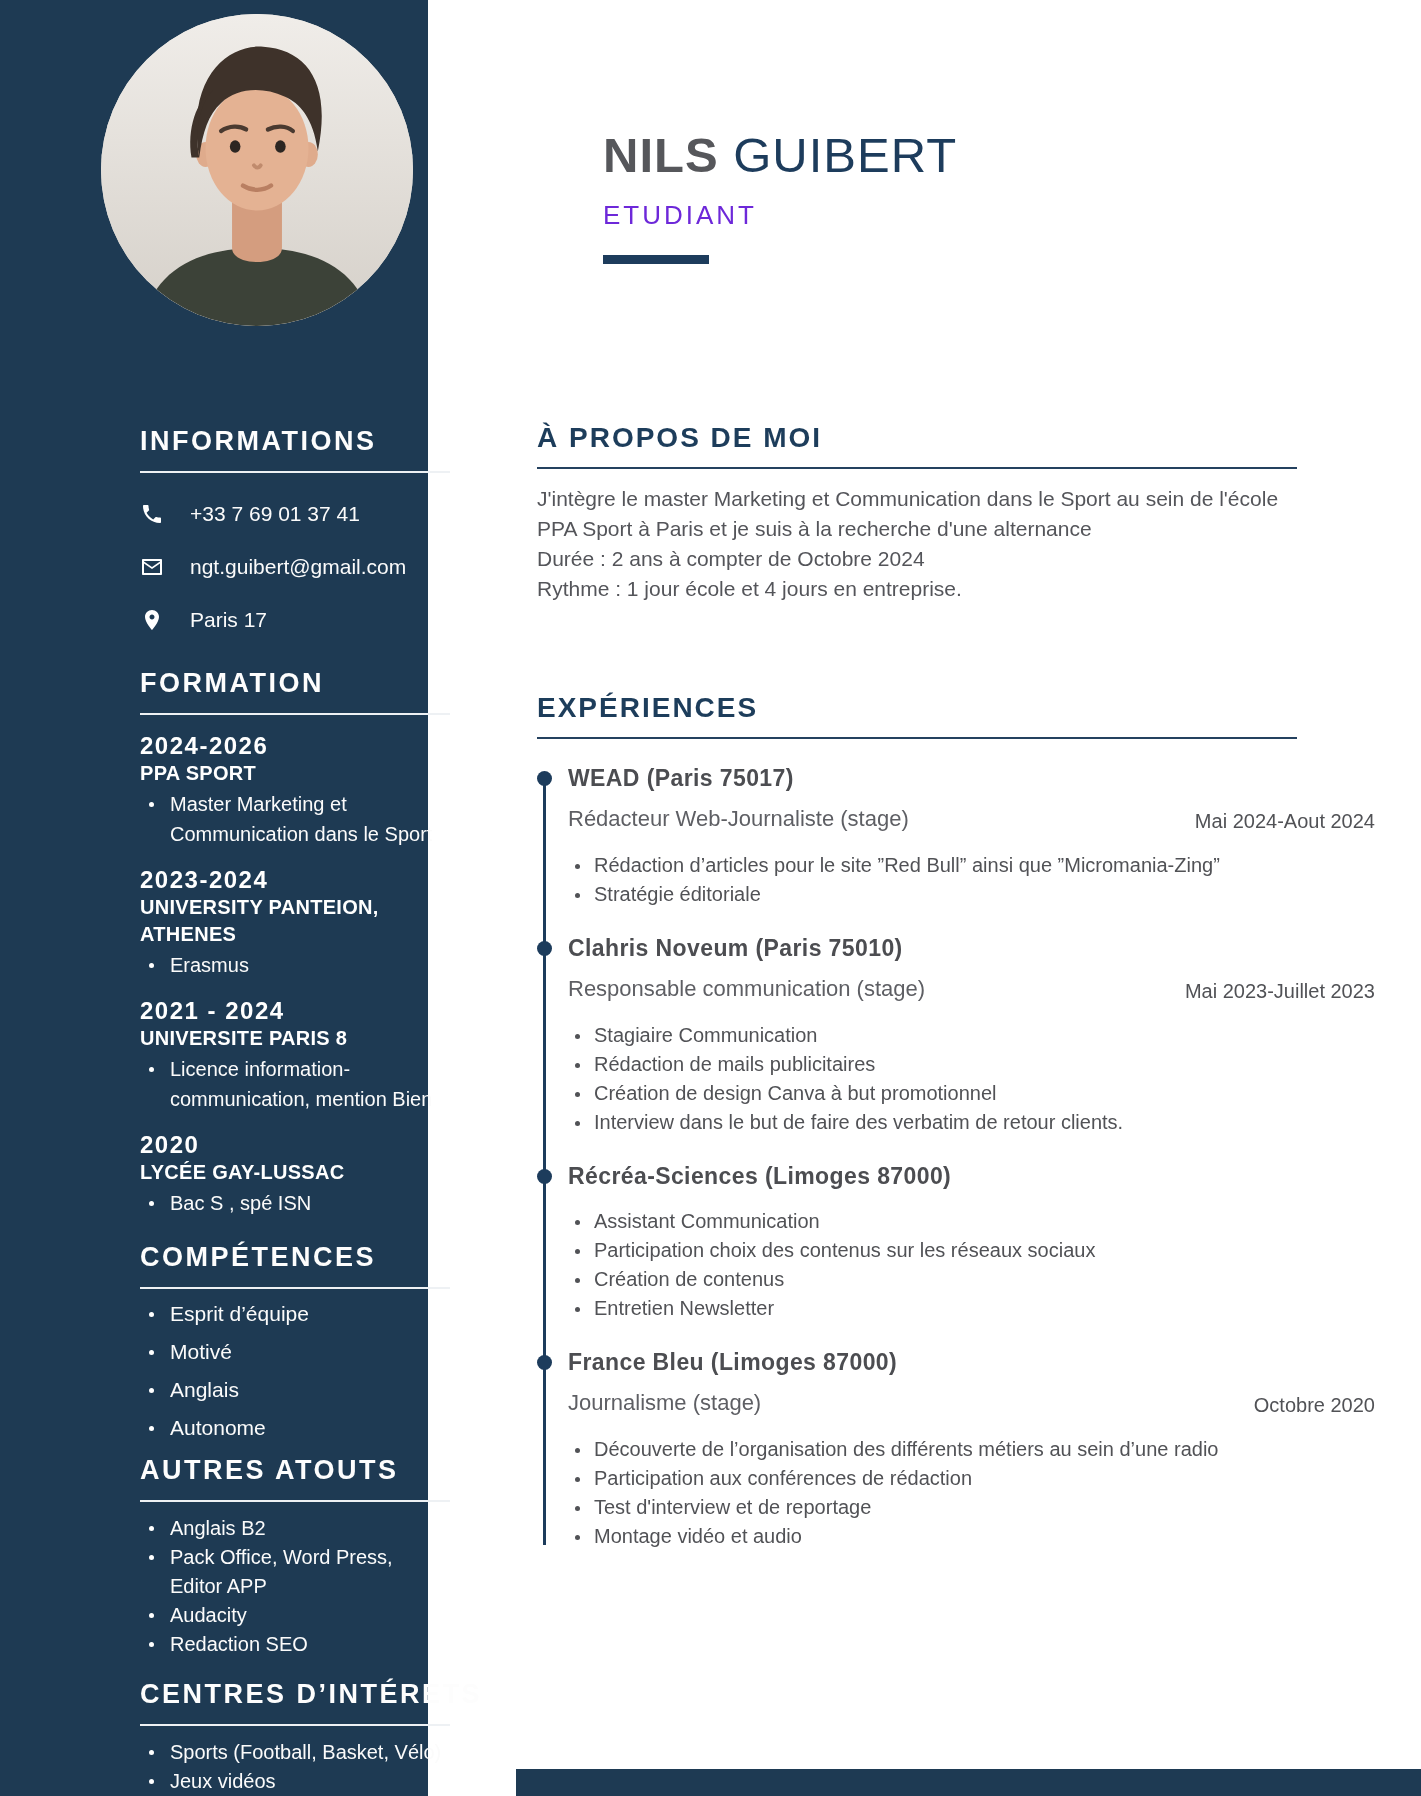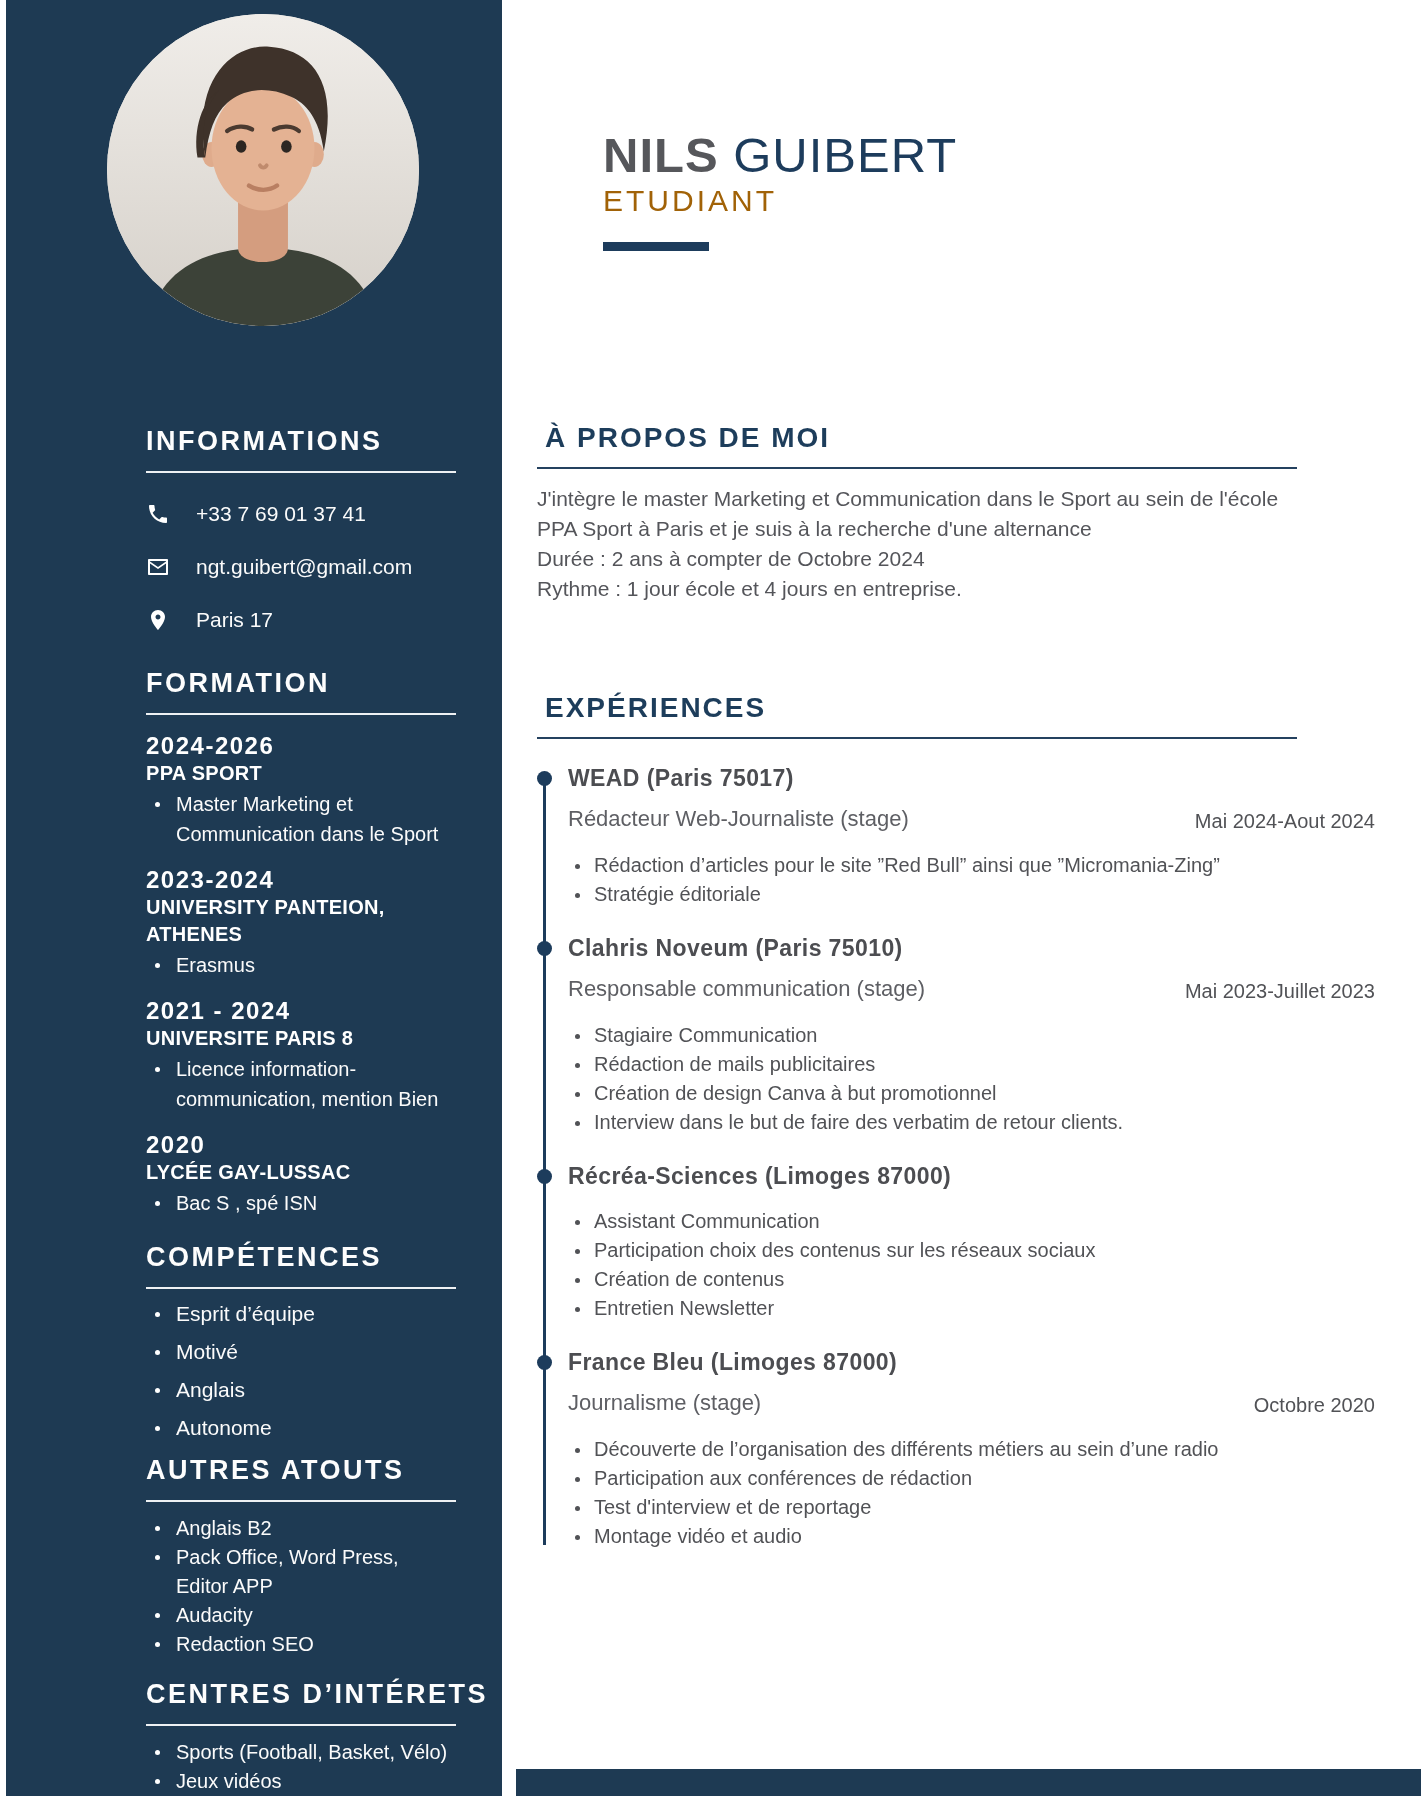--- a/index.html
+++ b/index.html
@@ -2,21 +2,21 @@
 <html><head>
 <meta charset="utf-8">
 <style>
   * { margin:0; padding:0; box-sizing:border-box; }
   html,body { width:1421px; height:1796px; }
   body { font-family:"Liberation Sans", sans-serif; background:#ffffff; position:relative; overflow:hidden; }
 
   .page { position:absolute; inset:0; }
 
   
-  .sidebar { position:absolute; left:0; top:0; width:496px; height:1796px; background:#1e3a53;margin-left:6px; }
+  .sidebar { position:absolute; left:0; top:0; width:428px; height:1796px; background:#1e3a53; }
   .avatar { position:absolute; left:101px; top:14px; width:312px; height:312px; border-radius:50%; overflow:hidden; background:#e9e5e0; }
   .avatar svg { width:100%; height:100%; display:block; }
 
   .side-body { position:absolute; left:140px; top:426px; width:310px; color:#ffffff; }
   .side-title { font-size:27px; font-weight:bold; letter-spacing:2.5px; white-space:nowrap; color:#fdfdfd; }
   .side-rule { height:2px; background:#eef1f4; margin-top:14px; }
 
   .contact-item { display:flex; align-items:center; gap:26px; margin-top:29px; }
   .contact-item .cicon { width:24px; height:24px; flex:0 0 24px; }
   .contact-item .cicon svg { width:24px; height:24px; fill:#ffffff; }
@@ -40,24 +40,24 @@
   ul.tight-list li { position:relative; padding-left:30px; font-size:20px; line-height:29px; color:#fbfbfb; }
   ul.tight-list li::before { content:""; position:absolute; left:9px; top:12px; width:5px; height:5px; border-radius:50%; background:#ffffff; }
 
   .sec-interets { margin-top:20px; }
 
   
   .name-block { position:absolute; left:603px; top:126px; }
   .name-block h1 { font-size:49px; letter-spacing:1px; line-height:58px; white-space:nowrap; }
   .name-first { font-weight:bold; color:#56575b; }
   .name-last { font-weight:normal; color:#1d3c5c;text-align:center; }
-  .subtitle { font-size:30px; letter-spacing:3px; color:#a16207; margin-top:0; }
+  .subtitle { font-size:26px; letter-spacing:3px; color:#6d28d9; margin-top:16px; }
   .name-rule { width:106px; height:9px; background:#1d3c5c; margin-top:24px; }
 
-  .section-title { font-size:28px; font-weight:bold; letter-spacing:2px; color:#1d3d5b; white-space:nowrap;margin-left:8px; }
+  .section-title { font-size:28px; font-weight:bold; letter-spacing:2px; color:#1d3d5b; white-space:nowrap; }
   .title-rule { height:2px; background:#24415f; width:760px; margin-top:13px; }
 
   .about { position:absolute; left:537px; top:422px; width:845px; }
   .about-text { margin-top:15px; }
   .about-line { font-size:21px; line-height:30px; color:#54555a; }
 
   .experiences { position:absolute; left:537px; top:692px; width:838px; }
   .experiences .section-title { }
   .timeline { position:relative; margin-top:24px; }
   .timeline::before { content:""; position:absolute; left:6px; top:12px; bottom:6px; width:3px; background:#1d3c5c; }

